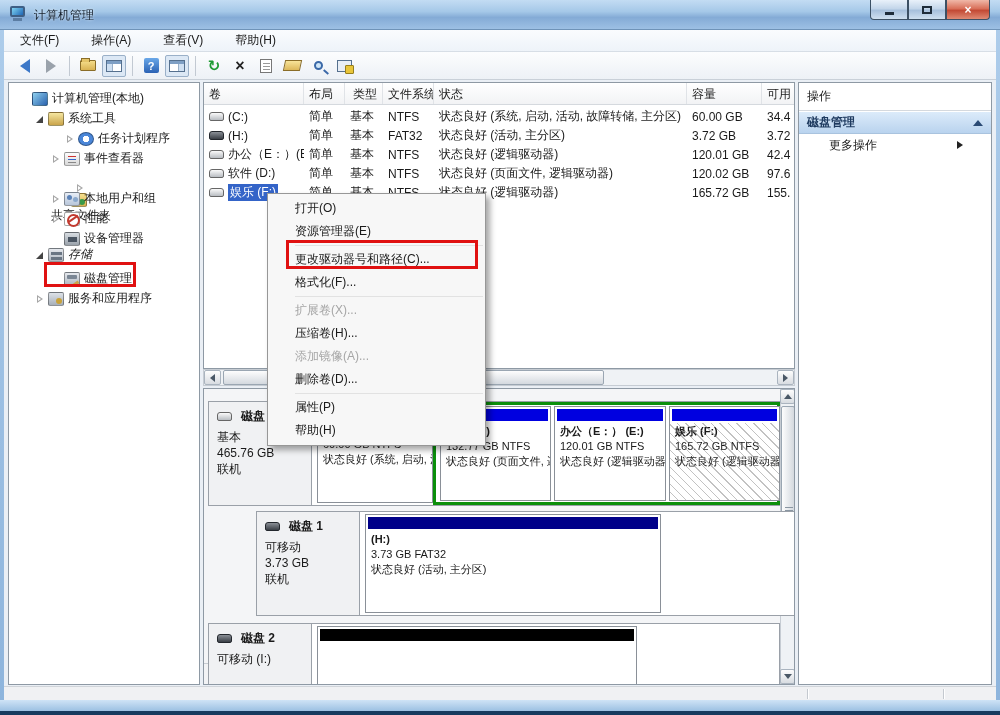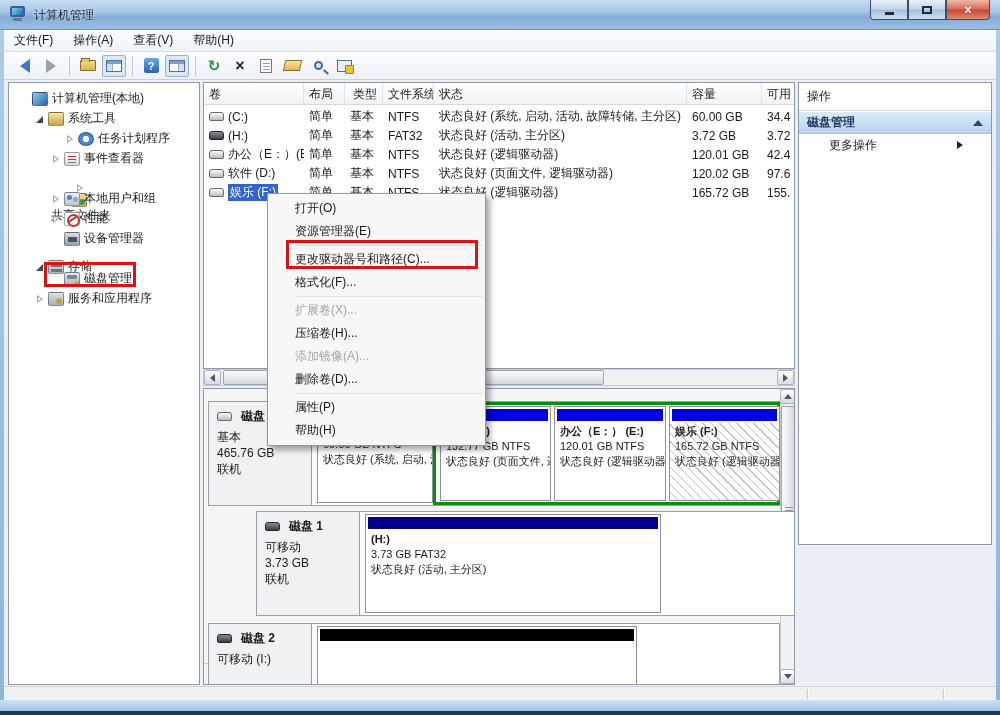--- a/index.html
+++ b/index.html
@@ -21,21 +21,21 @@
     display:flex; align-items:center; justify-content:center; color:#1e2c3a; font-weight:bold; }
   .wbtn:first-child { border-radius:0 0 0 4px; }
   .wbtn.close { width:44px; border-radius:0 0 4px 0;
     background:linear-gradient(#f0b8a8,#d9705a 45%,#c34a35 55%,#e08a74); color:#fff; }
   .wbtn .minbar { width:9px; height:3px; background:#1e2c3a; margin-top:8px; }
   .wbtn .maxbox { width:10px; height:8px; border:2px solid #1e2c3a; }
 
   
   .menubar { position:absolute; left:4px; top:30px; width:992px; height:22px;
     background:linear-gradient(#fafcfe,#eef3f9); border-bottom:1px solid #d7dee6; display:flex; align-items:center; }
-  .menu-item { padding:3px 10px; }
+  .menu-item { padding:3px 16px; }
   .toolbar { position:absolute; left:4px; top:52px; width:992px; height:28px;
     background:linear-gradient(#fcfdfe,#edf1f6); border-bottom:1px solid #c9d0d8;
     display:flex; align-items:center; padding-left:8px; }
   .tb-sep { width:1px; height:20px; background:#c2c9d2; margin:0 5px; }
   .tico { width:24px; height:22px; margin:0 1px; display:flex; align-items:center; justify-content:center; position:relative; }
   .tico.pressed { border:1px solid #9ab0c8; background:#dce8f5; border-radius:2px; }
   .arrow-l { width:0;height:0;border:7px solid transparent;border-right:10px solid #3c78c8;border-left:none;}
   .arrow-r { width:0;height:0;border:7px solid transparent;border-left:10px solid #9aa2ab;border-right:none;}
   .ic-folder { width:16px;height:11px;background:linear-gradient(#f4dc8a,#d9b353);border:1px solid #8a6d28;border-radius:1px;position:relative;}
   .ic-folder:before { content:"";position:absolute;left:0;top:-3px;width:7px;height:3px;background:#e4c468;border:1px solid #8a6d28;border-bottom:none;}
@@ -53,21 +53,21 @@
   .ic-search:after{content:"";position:absolute;left:7px;top:8px;width:6px;height:2px;background:#3b69a8;transform:rotate(40deg);}
   .ic-snapin { width:15px;height:12px;border:1px solid #55708e;background:#e8eef6;position:relative;}
   .ic-snapin:after{content:"";position:absolute;right:-3px;bottom:-3px;width:7px;height:7px;background:#e8c53a;border:1px solid #977f1d;border-radius:1px;}
 
   
   .workspace { position:absolute; left:4px; top:80px; width:992px; height:606px; background:#eaeff5; }
   .pane { position:absolute; background:#fff; border:1px solid #8e99a4; }
   .tree-pane { left:8px; top:82px; width:192px; height:603px; overflow:hidden; }
   .list-pane { left:203px; top:82px; width:592px; height:287px; overflow:hidden; }
   .graphic-pane { left:203px; top:388px; width:592px; height:297px; background:#f4f5f7; border:1px solid #8e99a4; position:absolute; overflow:hidden; }
-  .actions-pane { left:798px; top:82px; width:194px; height:463px; }
+  .actions-pane { left:798px; top:82px; width:194px; height:603px; }
 
   
   .tree-row { position:absolute; height:19px; display:flex; align-items:center; white-space:nowrap; }
   .expander { width:10px; height:10px; margin-right:3px; position:relative; flex:0 0 auto;}
   .expander.expanded:before { content:""; position:absolute; left:1px; top:2px;
     width:0;height:0;border-left:7px solid transparent;border-bottom:7px solid #444; }
   .expander.collapsed:before { content:""; position:absolute; left:2px; top:1px;
     width:0;height:0;border-top:4px solid transparent;border-bottom:4px solid transparent;border-left:6px solid #a6a6a6; }
   .expander.collapsed:after { content:""; position:absolute; left:3px; top:3px;
     width:0;height:0;border-top:2px solid transparent;border-bottom:2px solid transparent;border-left:3px solid #fff; }
@@ -276,21 +276,21 @@
       <div class="tree-row" style="top: 126px; left: 42px;">
         <span class="expander collapsed"></span>
         <span class="ticon ti-performance"></span>
         <span>性能</span>
       </div>
       <div class="tree-row" style="top: 146px; left: 42px;">
         <span class="expander"></span>
         <span class="ticon ti-devicemgr"></span>
         <span>设备管理器</span>
       </div>
-      <div class="tree-row" style="top: 174px; left: 26px;">
+      <div class="tree-row" style="top: 162px; left: 26px; font-style: italic;">
         <span class="expander expanded"></span>
         <span class="ticon ti-storage"></span>
         <span>存储</span>
       </div>
       <div class="tree-row" style="top: 186px; left: 42px;">
         <span class="expander"></span>
         <span class="ticon ti-diskmgmt"></span>
         <span>磁盘管理</span>
       </div>
       <div class="tree-row" style="top: 206px; left: 26px;">

